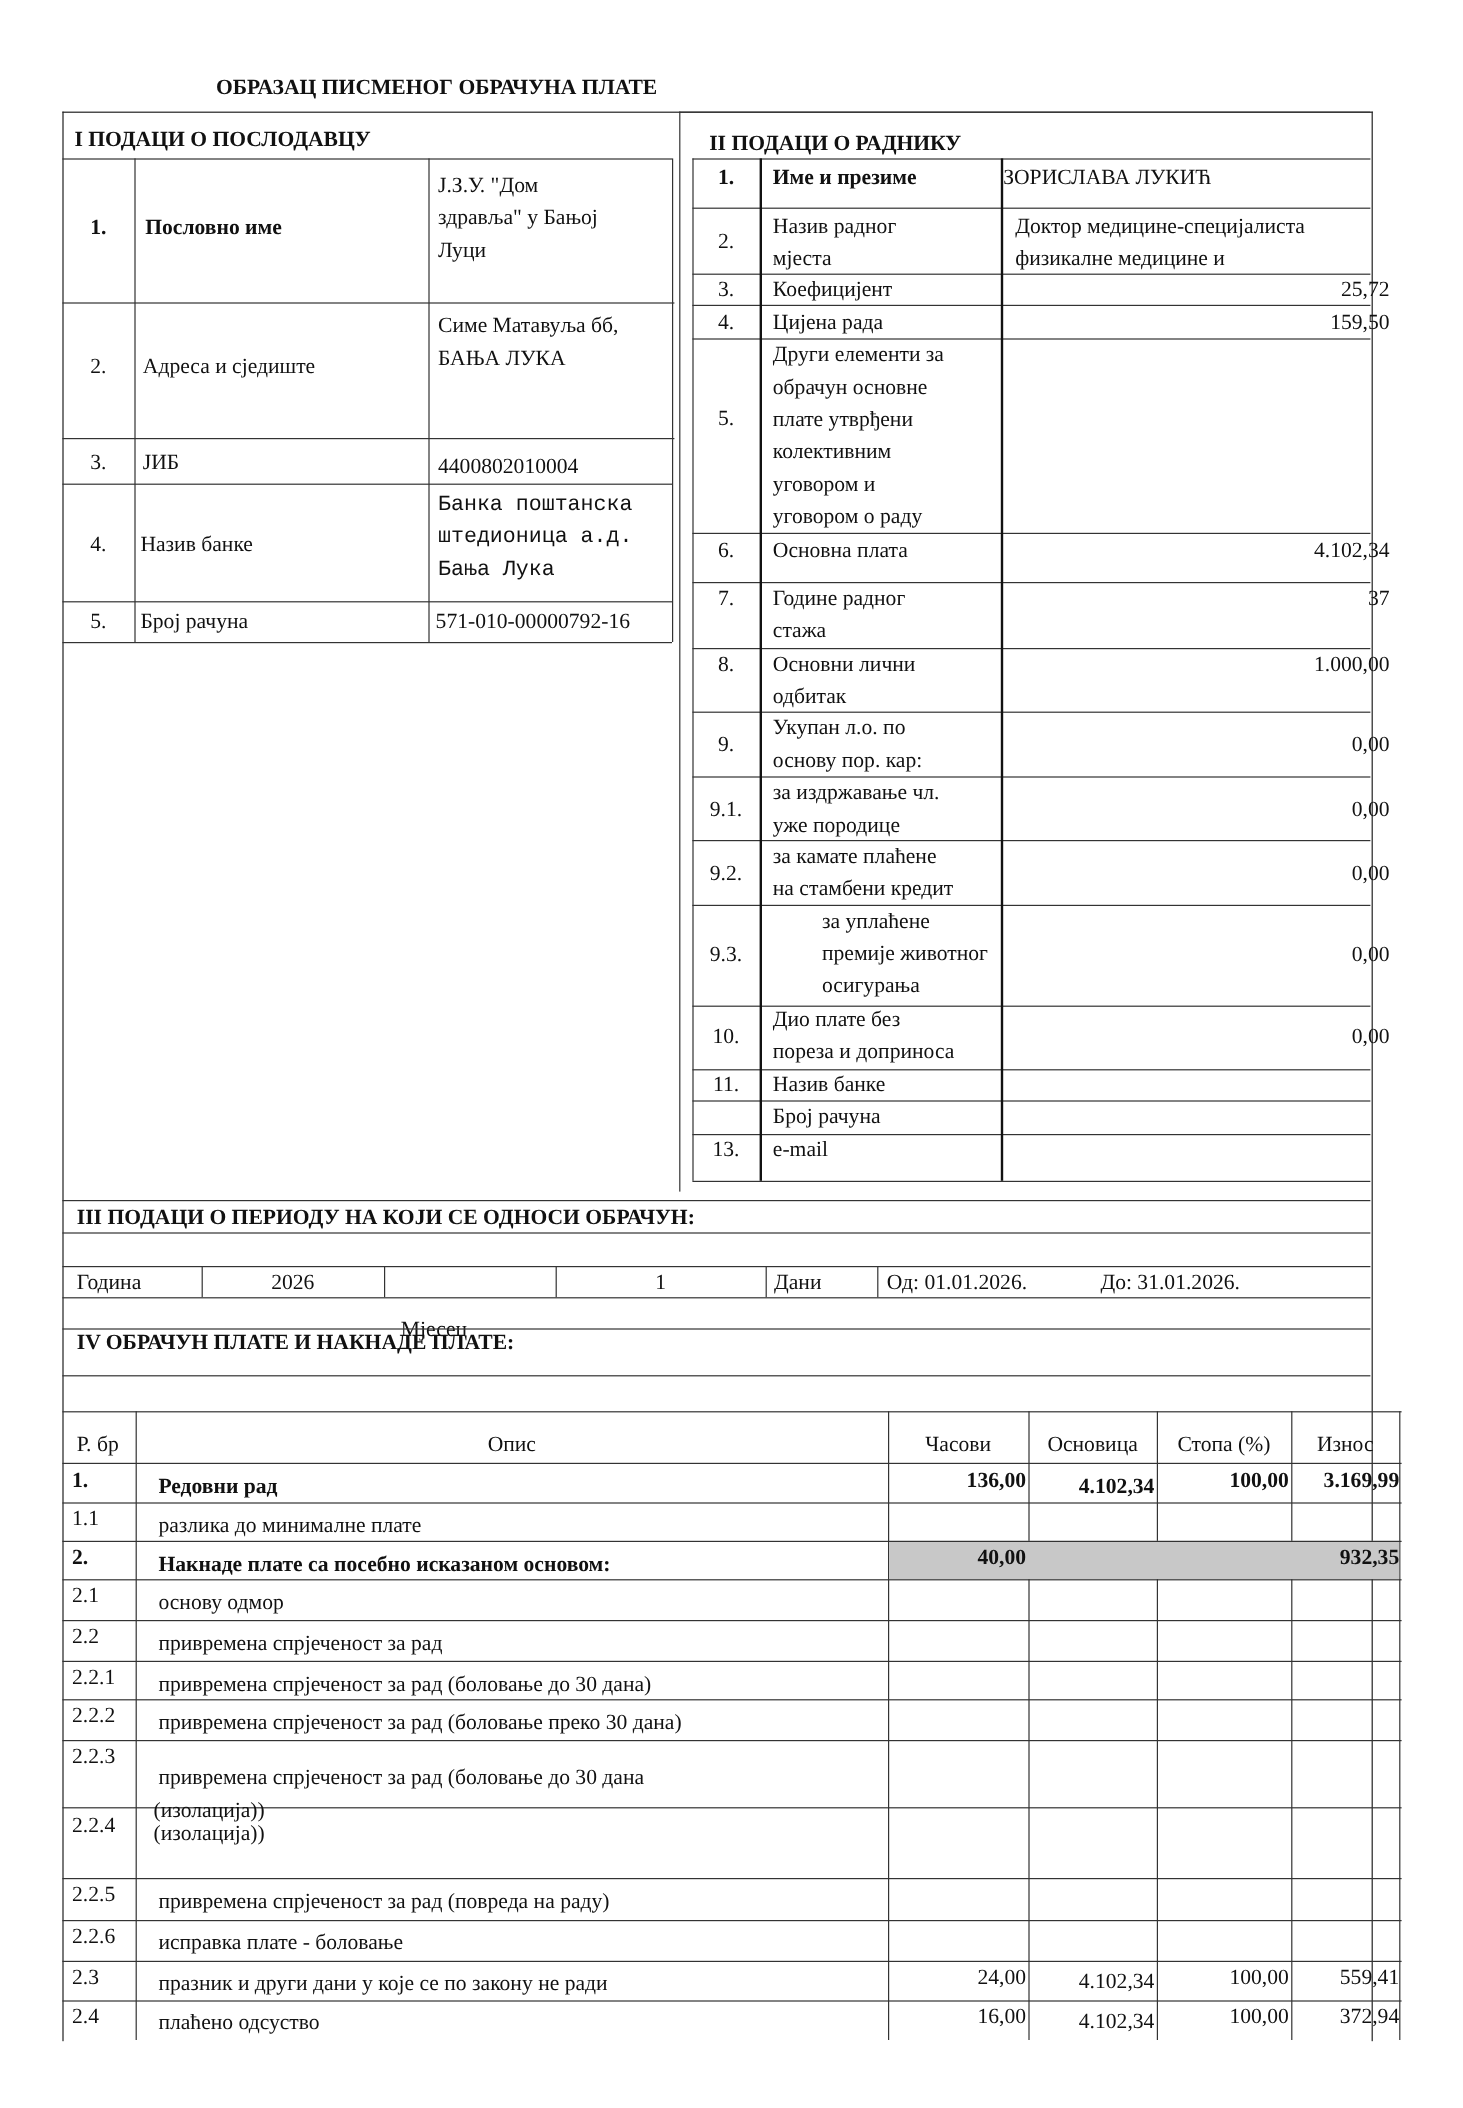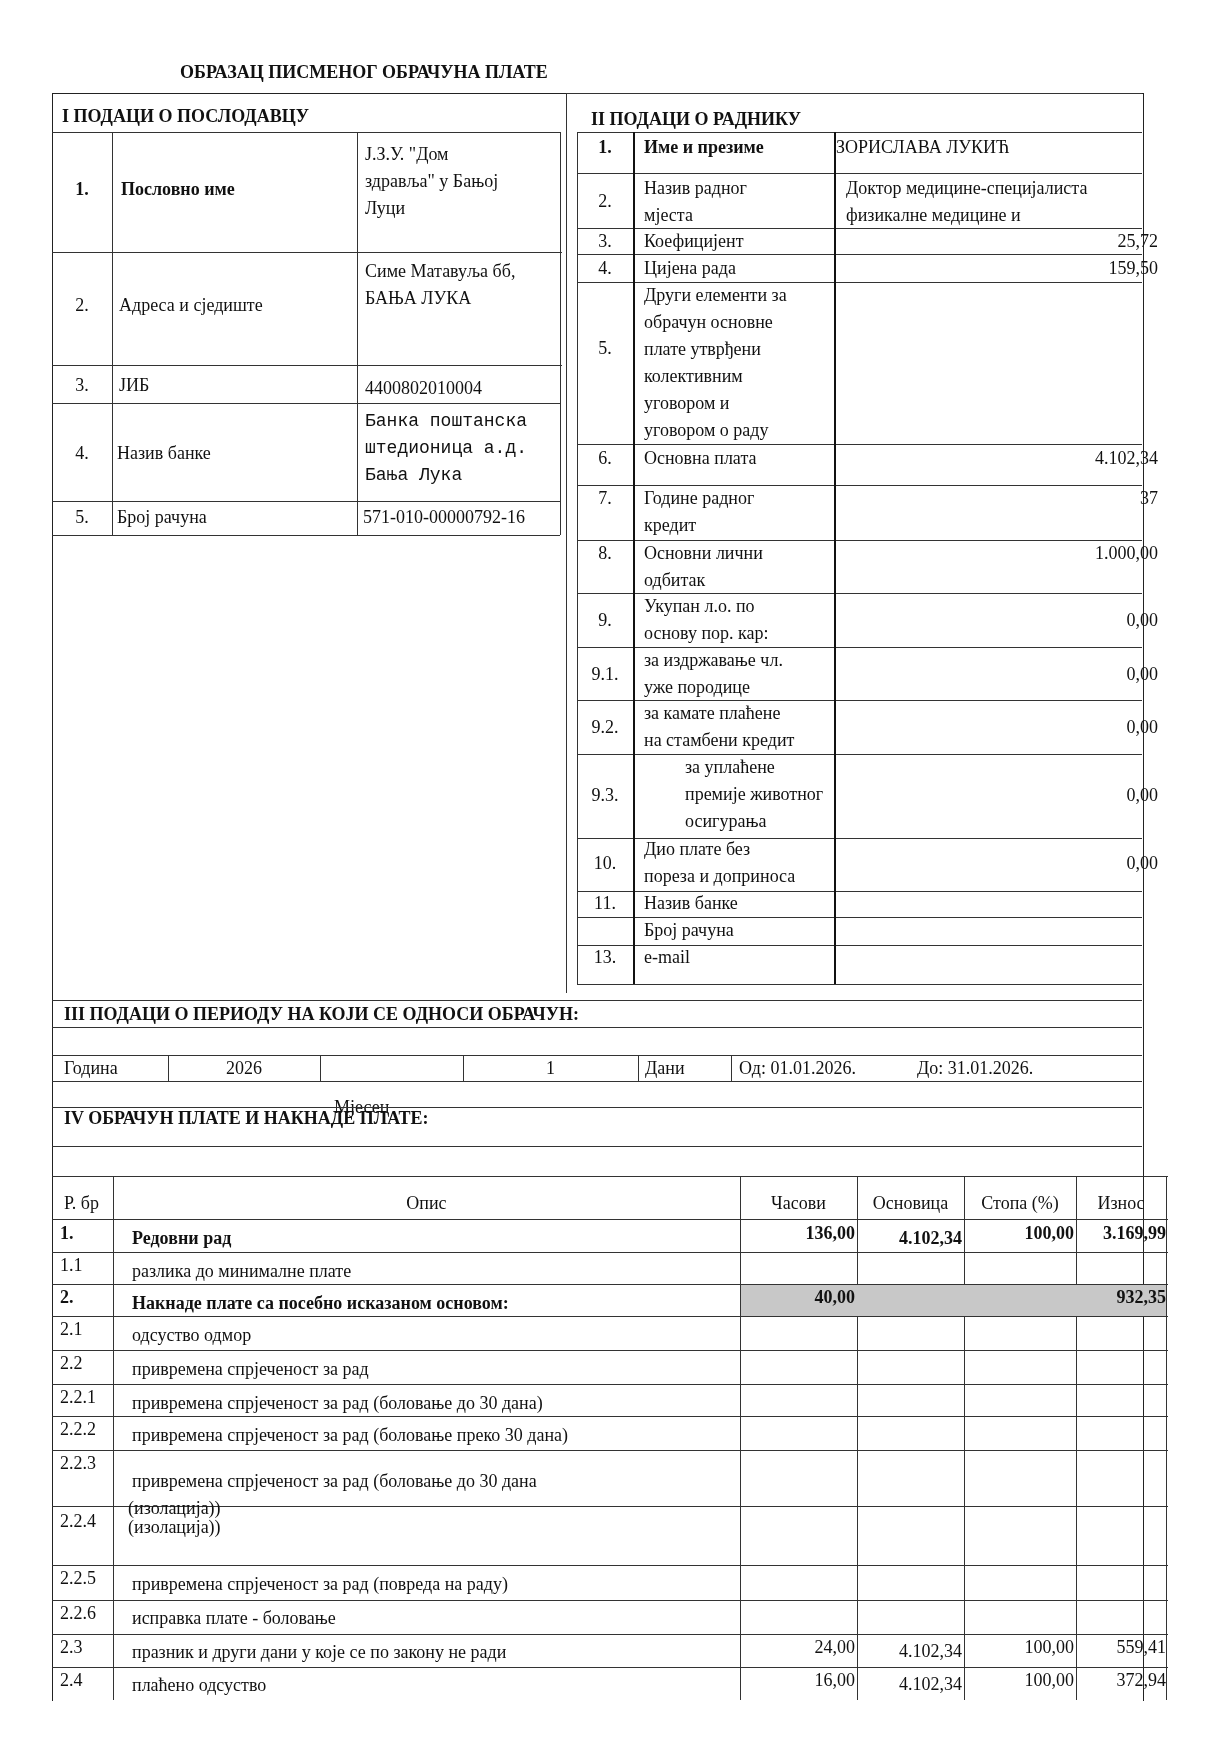--- a/index.html
+++ b/index.html
@@ -134,21 +134,21 @@
     <div>уговором о раду</div>
   </div>
 
   <div class="cell c" style="left:577px; top:445px; width:56px;">6.</div>
   <div class="cell" style="left:644px; top:445px;">Основна плата</div>
   <div class="cell r" style="left:836px; top:445px; width:322px;">4.102,34</div>
 
   <div class="cell c" style="left:577px; top:485px; width:56px;">7.</div>
   <div class="cell" style="left:644px; top:485px;">
     <div>Године радног</div>
-    <div>кредит</div>
+    <div>стажа</div>
   </div>
   <div class="cell r" style="left:836px; top:485px; width:322px;">37</div>
 
   <div class="cell c" style="left:577px; top:540px; width:56px;">8.</div>
   <div class="cell" style="left:644px; top:540px;">
     <div>Основни лични</div>
     <div>одбитак</div>
   </div>
   <div class="cell r" style="left:836px; top:540px; width:322px;">1.000,00</div>
 
@@ -271,21 +271,21 @@
 
   <div>
     <div class="cell b" style="left:60px; top:1284px;">2.</div>
     <div class="cell b" style="left:132px; top:1290px;">Накнаде плате са посебно исказаном основом:</div>
     <div class="cell b r" style="left:740px; top:1284px; width:115px;">40,00</div>
     <div class="cell b r" style="left:1076px; top:1284px; width:90px;">932,35</div>
   </div>
 
   <div>
     <div class="cell" style="left:60px; top:1316px;">2.1</div>
-    <div class="cell" style="left:132px; top:1322px;">одсуство одмор</div>
+    <div class="cell" style="left:132px; top:1322px;">основу одмор</div>
   </div>
 
   <div>
     <div class="cell" style="left:60px; top:1350px;">2.2</div>
     <div class="cell" style="left:132px; top:1356px;">привремена спрјеченост за рад</div>
   </div>
 
   <div>
     <div class="cell" style="left:60px; top:1384px;">2.2.1</div>
     <div class="cell" style="left:132px; top:1390px;">привремена спрјеченост за рад (боловање до 30 дана)</div>

